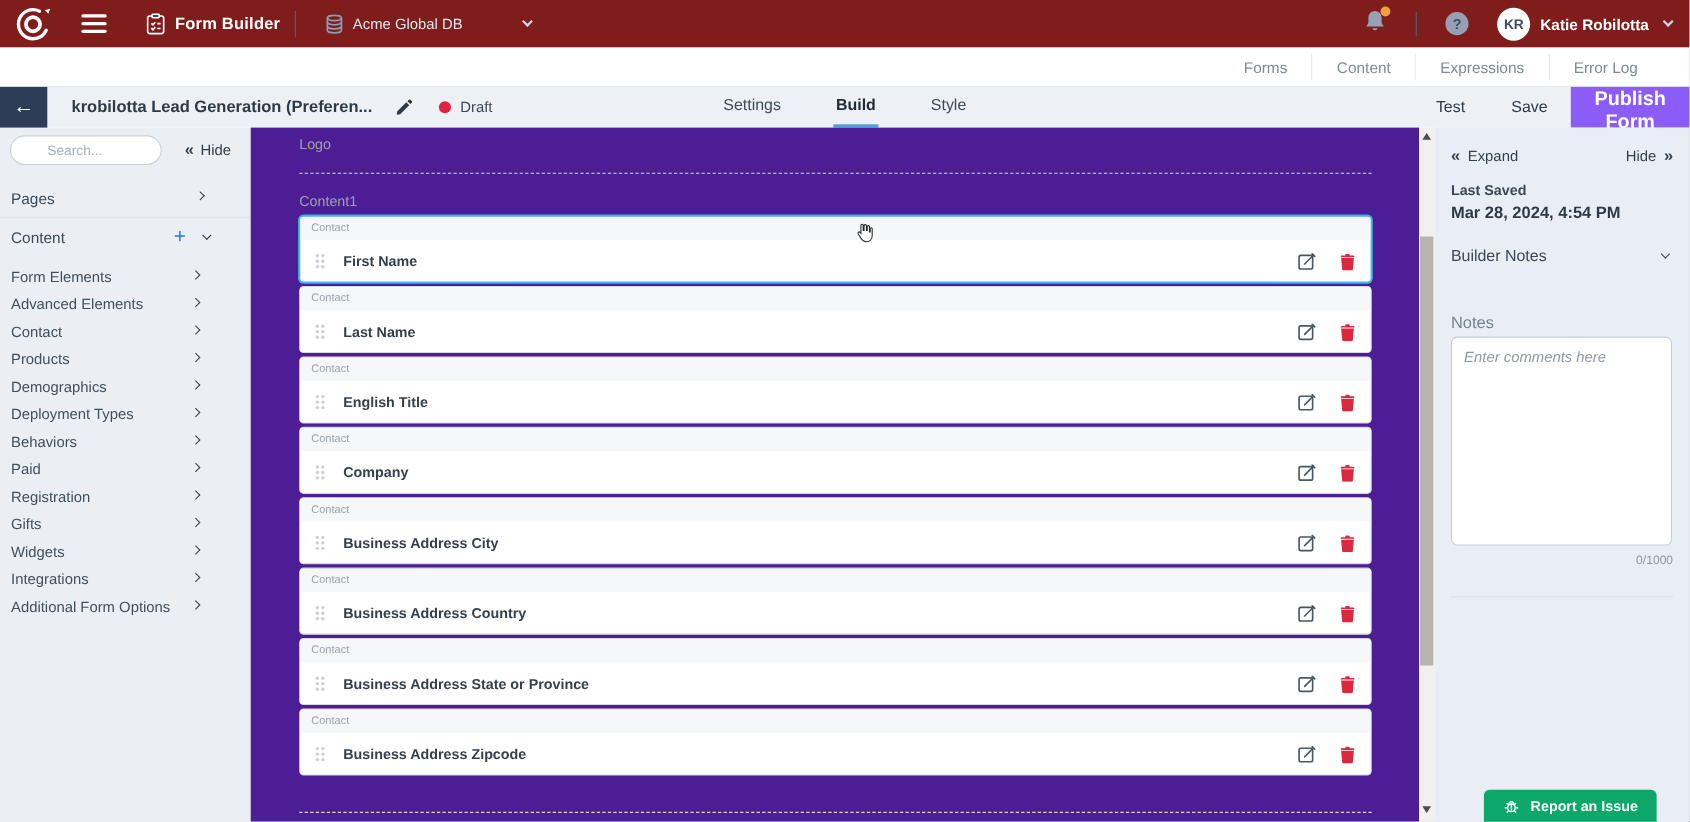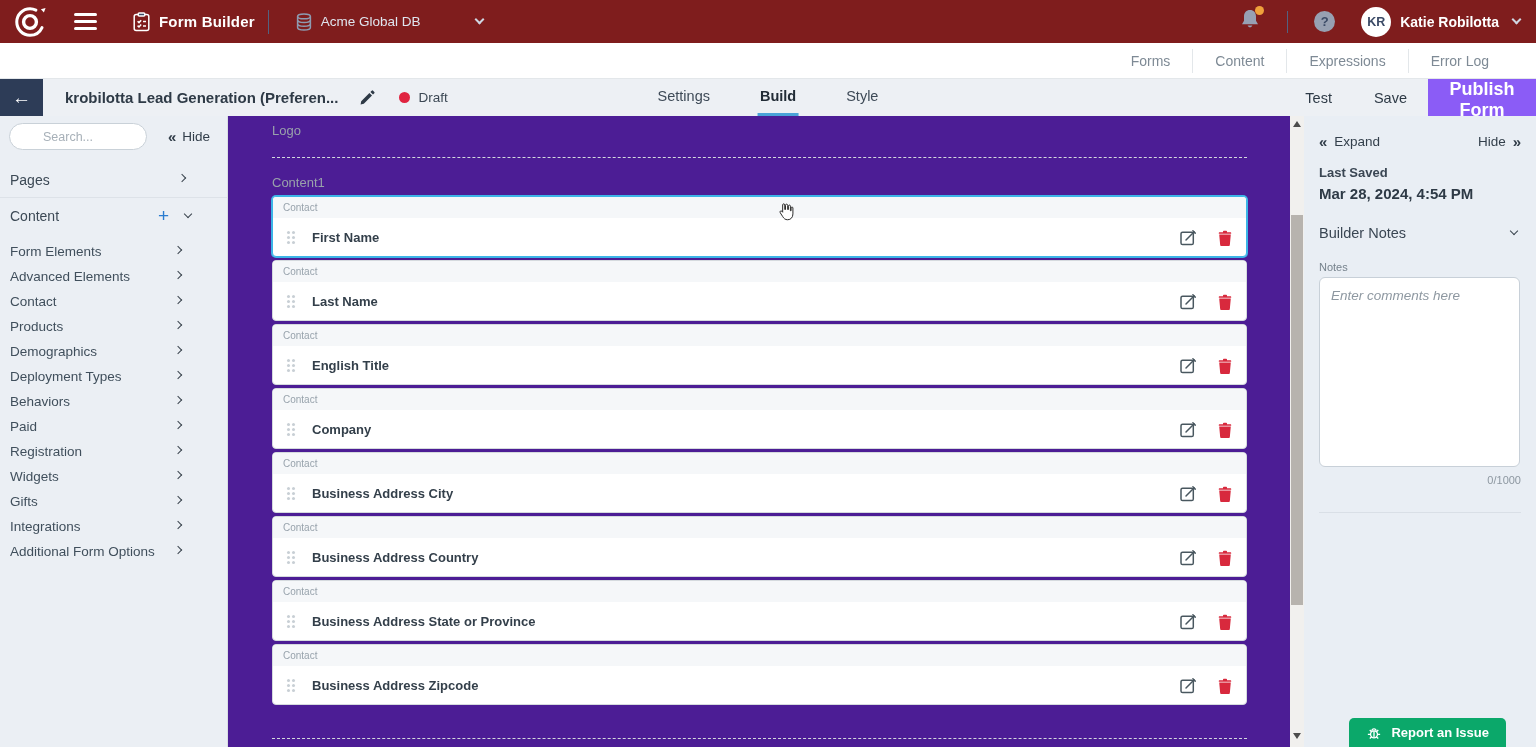--- a/index.html
+++ b/index.html
@@ -100,21 +100,21 @@
 
   
   .right-panel { width:232px; background:#e9eef4; padding:0 15px; position:relative; flex:none; }
   .rp-top { margin-top:17px; display:flex; align-items:center; font-size:13.5px; color:#333f4b; }
   .rp-ctl { display:flex; align-items:center; gap:7px; cursor:pointer; }
   .rp-ctl.right { margin-left:auto; }
   .ls-label { margin-top:15px; font-size:13px; font-weight:700; color:#3a4653; }
   .ls-value { margin-top:5px; font-size:15px; font-weight:700; color:#2e3a46; }
   .bn-row { margin-top:23px; display:flex; align-items:center; font-size:14.5px; color:#3a4653; cursor:pointer; }
   .bn-row .chev { margin-left:auto; margin-right:4px; }
-  .notes-label { margin-top:20px; font-size:11px; color:#76828c; }
+  .notes-label { margin-top:44px; font-size:15px; color:#76828c; }
   .notes-area { margin-top:4px; width:201px; height:190px; background:#fff; border:1px solid #c8d0d8; border-radius:6px; padding:10px 11px; font-size:13.5px; font-style:italic; color:#4a5662; resize:none; outline:none; font-family:"Liberation Sans",sans-serif; }
   .notes-area::placeholder { color:#8e98a1; font-style:italic; }
   .char-count { margin-top:3px; text-align:right; font-size:11px; color:#8d97a0; }
   .rp-divider { margin-top:26px; border-top:1px solid #d9dfe6; }
 
   .report-btn { position:absolute; right:30px; bottom:-6px; height:35px; padding:0 17px 6px; background:#0ba86a; border:none; border-radius:5px; color:#fff; font-size:13px; font-weight:700; display:flex; align-items:center; gap:9px; cursor:pointer; font-family:"Liberation Sans",sans-serif; }
 </style>
 </head>
 <body>
 
@@ -255,25 +255,25 @@
         </div>
       <div class="side-item">
           <span>Paid</span>
           <span class="chev r"></span>
         </div>
       <div class="side-item">
           <span>Registration</span>
           <span class="chev r"></span>
         </div>
       <div class="side-item">
+          <span>Gifts</span>
+          <span class="chev r"></span>
+        </div>
+      <div class="side-item">
           <span>Widgets</span>
-          <span class="chev r"></span>
-        </div>
-      <div class="side-item">
-          <span>Gifts</span>
           <span class="chev r"></span>
         </div>
       <div class="side-item">
           <span>Integrations</span>
           <span class="chev r"></span>
         </div>
       <div class="side-item">
           <span>Additional Form Options</span>
           <span class="chev r"></span>
         </div>

